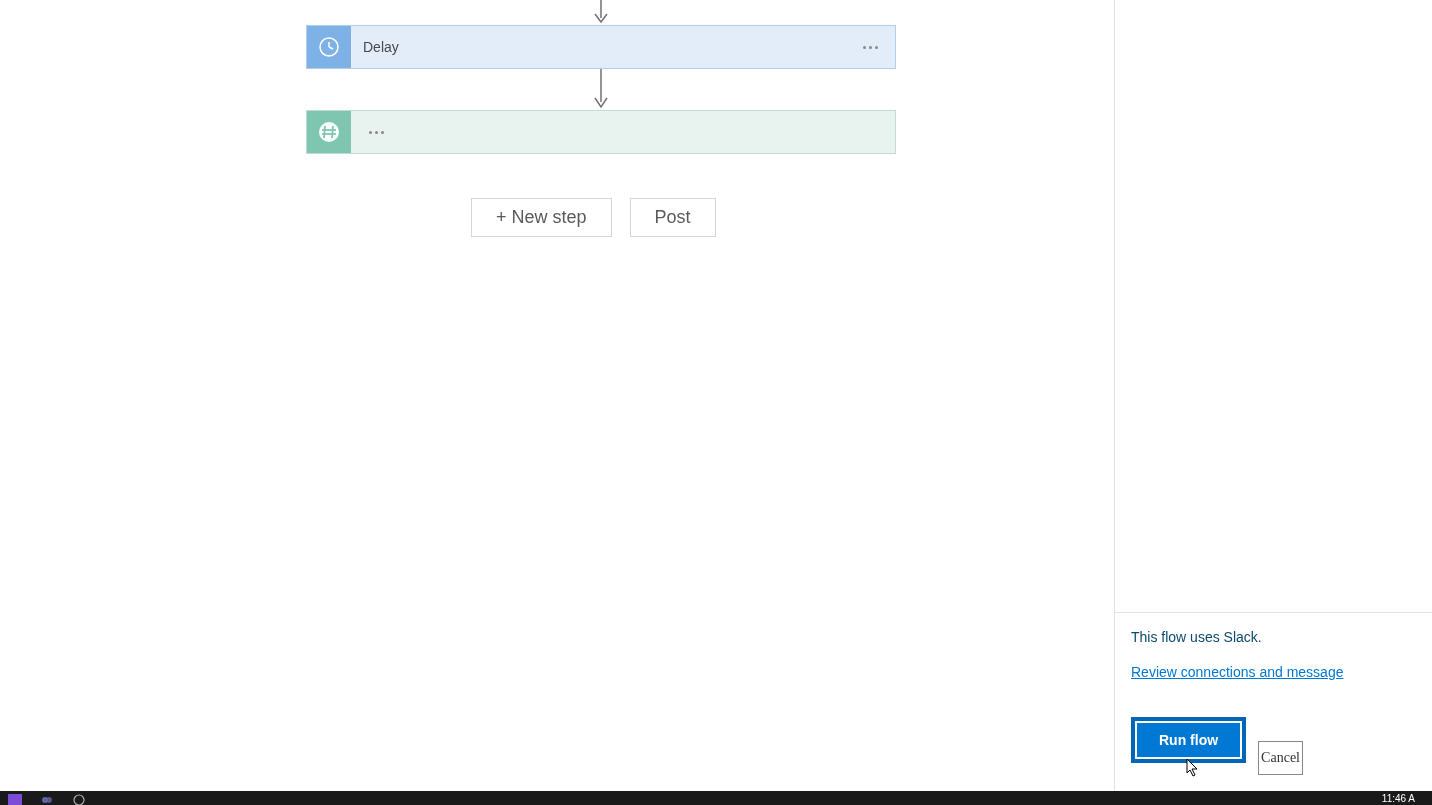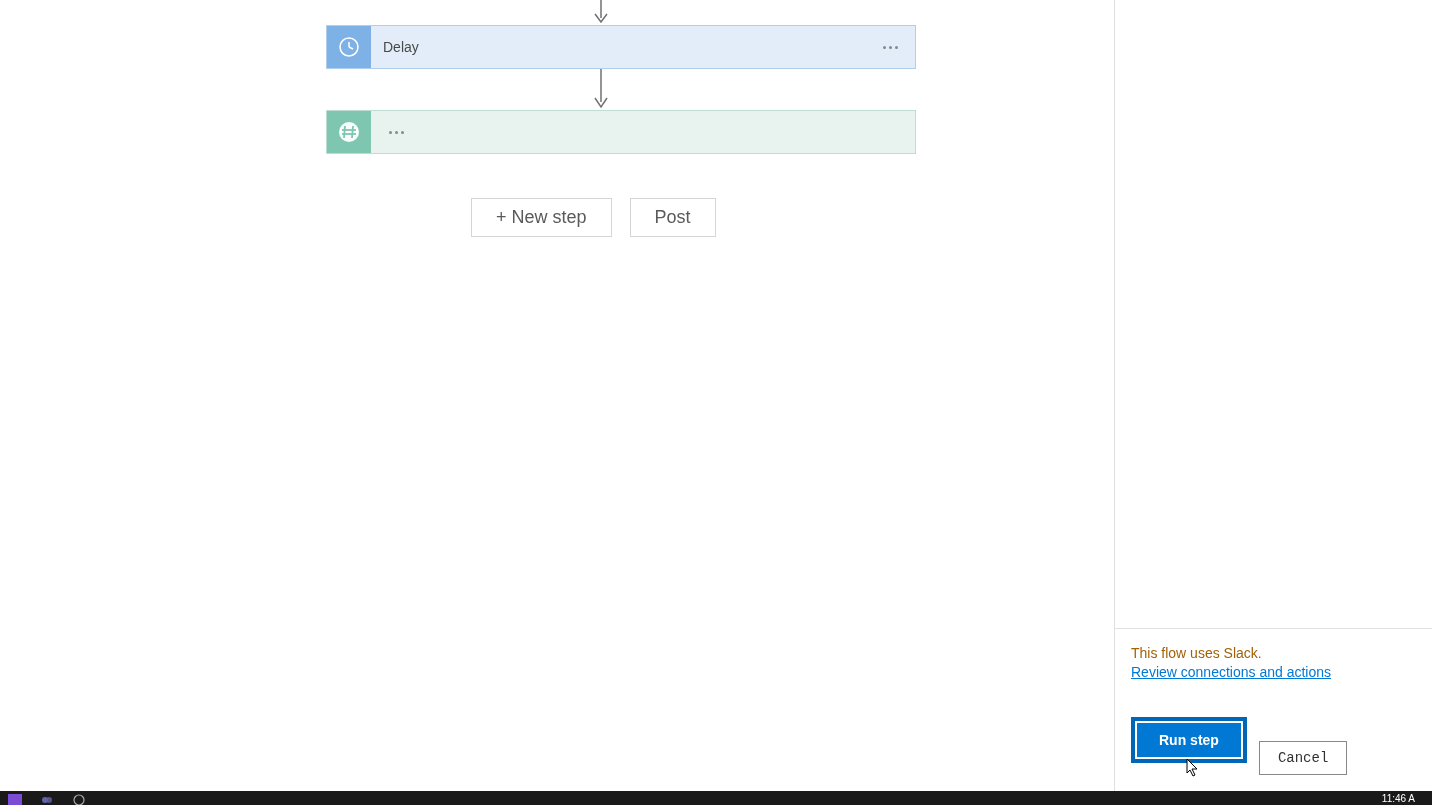--- a/index.html
+++ b/index.html
@@ -36,22 +36,22 @@
     }
     .side-panel-content {
       flex: 1;
     }
     .side-panel-footer {
       border-top: 1px solid #e0e0e0;
       padding: 16px 16px 16px 16px;
     }
     .connection-info {
       font-size: 14px;
-      color: #a16207;
-      margin-bottom: 2px;
+      color: #0c4a6e;
+      margin-bottom: 18px;
     }
     .connection-link {
       font-size: 14px;
       color: #0078d4;
       text-decoration: underline;
       cursor: pointer;
     }
     .panel-buttons {
       display: flex;
       gap: 12px;
@@ -70,45 +70,44 @@
       padding: 9px 22px;
       font-size: 14px;
       font-weight: 600;
       cursor: pointer;
       font-family: inherit;
     }
     .cancel-btn {
       background: #ffffff;
       color: #323130;
       border: 1px solid #8a8886;
-      padding: 8px 18px;
-      font-size: 14px;
-      cursor: pointer;
-      font-family: Liberation Mono, monospace;
+      padding: 8px 2px;
+      font-size: 14px;
+      cursor: pointer;
+      font-family: Liberation Serif, serif;
       margin-top: 36px;
     }
     .flow-container {
       position: relative;
       width: 100%;
       height: 100%;
     }
     .arrow-top {
       position: absolute;
       left: 601px;
       top: 0;
       transform: translateX(-50%);
     }
     .step-card {
       position: absolute;
       width: 590px;
       height: 44px;
       display: flex;
       align-items: stretch;
       border: 1px solid;
-      margin-left: 20px;
     }
     .step-delay {
       left: 306px;
       top: 25px;
       background: #e2edf9;
       border-color: #b0cfee;
     }
     .step-post {
       left: 306px;
       top: 110px;
@@ -272,24 +271,24 @@
       <button class="flow-btn">Post</button>
     </div>
 
   </div>
 </div>
 
 <div class="side-panel">
   <div class="side-panel-content"></div>
   <div class="side-panel-footer">
     <div class="connection-info">This flow uses Slack.</div>
-    <a class="connection-link">Review connections and actions</a>
+    <a class="connection-link">Review connections and message</a>
     <div class="panel-buttons">
       <div class="run-flow-wrapper">
-        <button class="run-flow-btn">Run step</button>
+        <button class="run-flow-btn">Run flow</button>
       </div>
       <button class="cancel-btn">Cancel</button>
     </div>
   </div>
 </div>
 
 <div class="taskbar">
   <div class="taskbar-left">
     <div class="task-icon">
       <svg width="14" height="12" viewBox="0 0 14 12">

